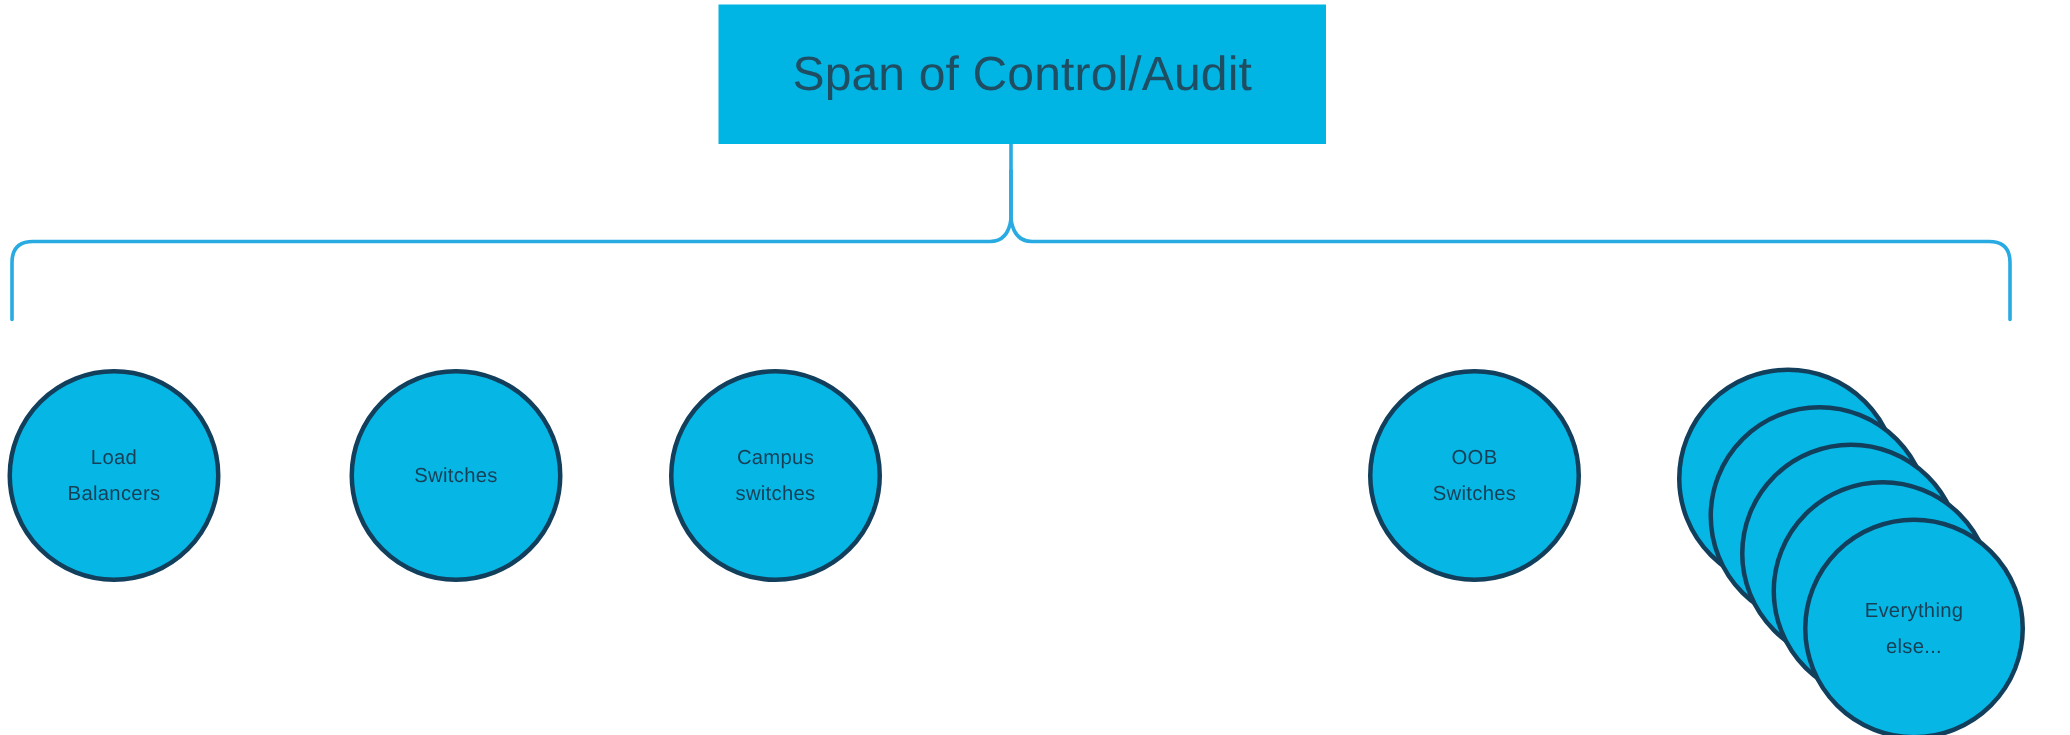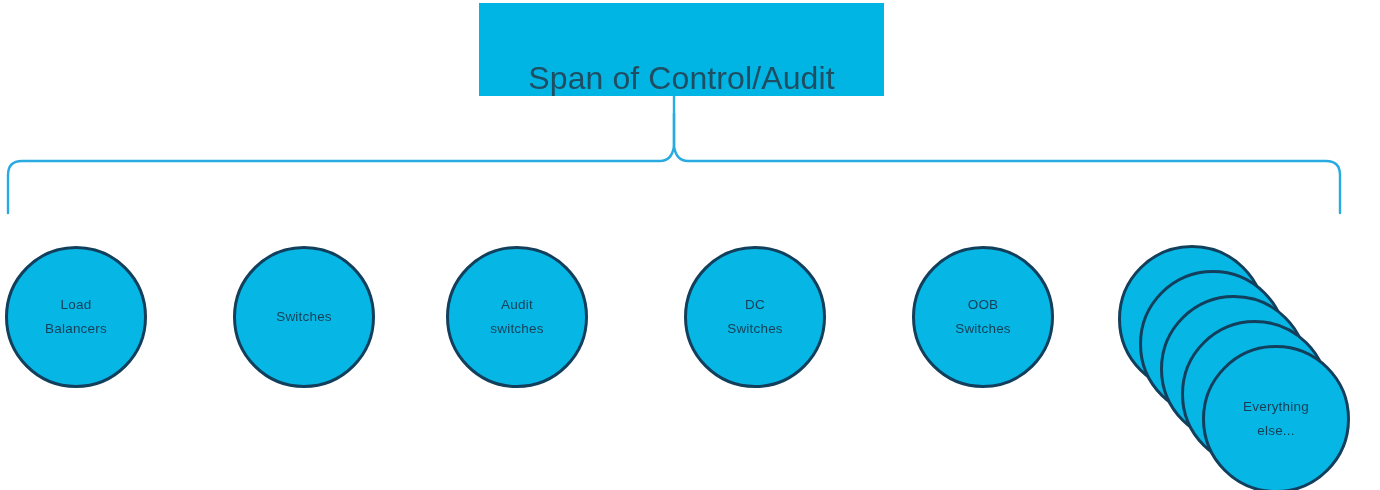--- a/index.html
+++ b/index.html
@@ -23,21 +23,21 @@
 
   
   .title-box {
     position: absolute;
     left: 479px;
     top: 3px;
     width: 405px;
     height: 93px;
     background: #00b5e4;
     display: flex;
-    align-items: flex-end;
+    align-items: center;
     justify-content: center;
     box-sizing: border-box;
   }
   .title-text {
     font-size: 32px;
     line-height: 1.1;
     color: #1f4e63;
     letter-spacing: 0.1px;
     white-space: nowrap;
     font-weight: 400;
@@ -126,26 +126,22 @@
   </div>
 
   <div class="node-circle" style="left:5px;  top:246px;">
     <span class="node-label">Load
 Balancers</span>
   </div>
   <div class="node-circle" style="left:233px; top:246px;">
     <span class="node-label">Switches</span>
   </div>
   <div class="node-circle" style="left:446px; top:246px;">
-    <span class="node-label">Audit
+    <span class="node-label">Campus
 switches</span>
-  </div>
-  <div class="node-circle" style="left:684px; top:246px;">
-    <span class="node-label">DC
-Switches</span>
   </div>
   <div class="node-circle" style="left:912px; top:246px;">
     <span class="node-label">OOB
 Switches</span>
   </div>
 
   <div class="stack-group">
     <div class="stack-circle" style="left:0px;  top:0px;"></div>
     <div class="stack-circle" style="left:21px; top:25px;"></div>
     <div class="stack-circle" style="left:42px; top:50px;"></div>

